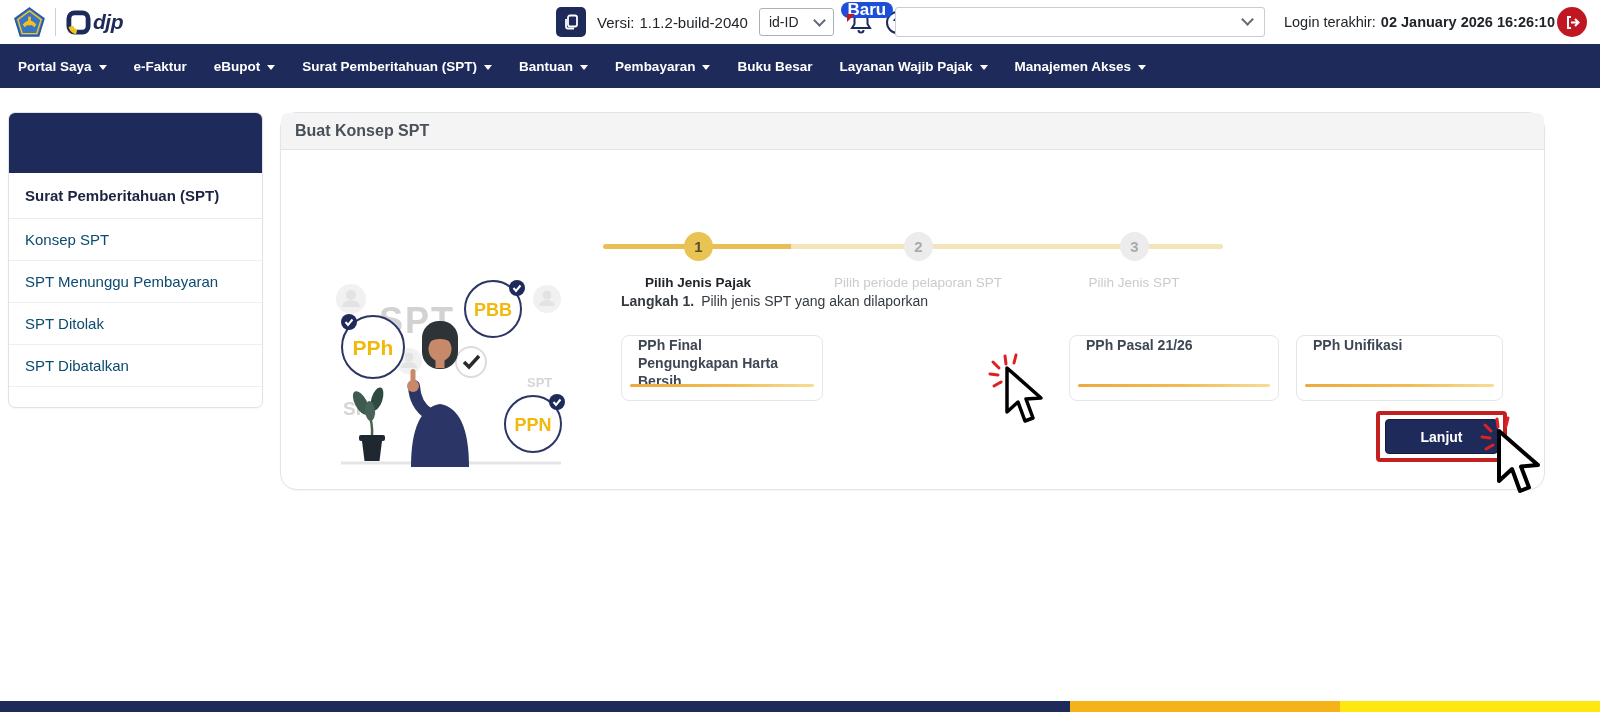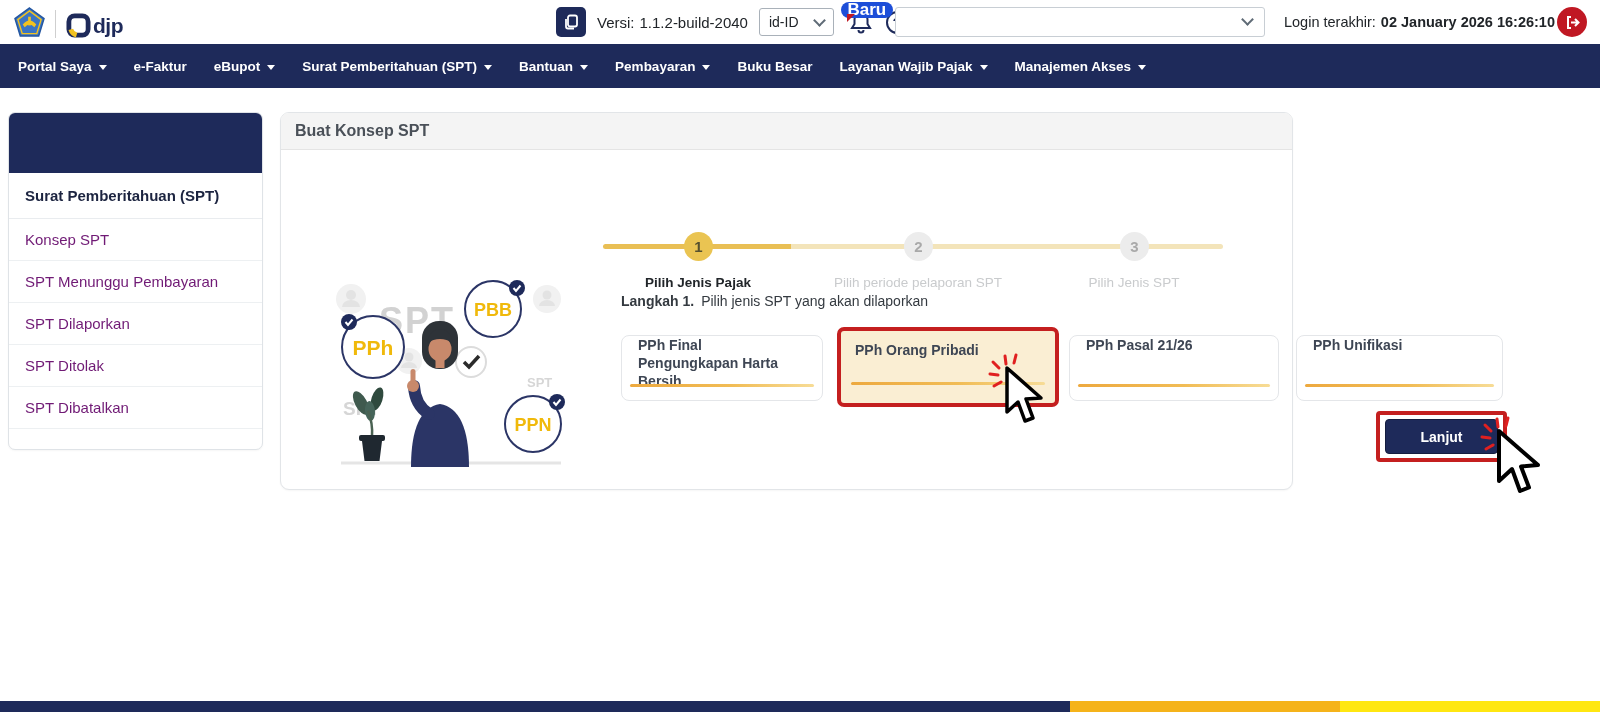--- a/index.html
+++ b/index.html
@@ -5,21 +5,21 @@
   * { box-sizing: border-box; margin: 0; padding: 0; }
   html,body { width:1600px; height:712px; }
   body {
     font-family: "Liberation Sans", sans-serif;
     background:#fff; color:#212529; overflow:hidden; position:relative;
   }
   .page { position:absolute; inset:0; width:1600px; height:712px; }
 
   
   .app-header { position:absolute; top:0; left:0; width:1600px; height:44px; background:#fff; }
-  .brand-group { position:absolute; left:14px; top:6px; height:32px; display:flex; align-items:flex-end; gap:10px; }
+  .brand-group { position:absolute; left:14px; top:6px; height:32px; display:flex; align-items:center; gap:10px;font-style:italic; }
   .brand-divider { width:1px; height:28px; background:#cfcfcf; }
   .djp-wordmark { font-size:21px; font-weight:bold; color:#1e2a5a; letter-spacing:-0.5px; display:flex; align-items:center; gap:2px; }
 
   .version-cluster { position:absolute; left:556px; top:7px; height:30px; display:flex; align-items:center; gap:11px; }
   .copy-btn { width:30px; height:30px; background:#1e2a5a; border-radius:5px; display:flex; align-items:center; justify-content:center; cursor:pointer; }
   .version-text { font-size:15px; color:#212529; white-space:nowrap; }
   .version-text .vlabel { margin-right:5px; }
   .lang-select { height:28px; border:1px solid #a9b1b9; border-radius:3px; background:#fff; display:flex; align-items:center; gap:16px; padding:0 9px; font-size:14px; color:#212529; cursor:pointer; }
   .chev { width:9px; height:9px; border-right:2px solid #5f6b76; border-bottom:2px solid #5f6b76; transform:rotate(45deg); margin-top:-4px; }
   .bell-wrap { position:relative; width:26px; height:26px; margin-left:4px; cursor:pointer; }
@@ -36,25 +36,25 @@
 
   
   .app-nav { position:absolute; top:44px; left:0; width:1600px; height:44px; background:#1e2a5a; display:flex; align-items:center; padding:12px 18px; gap:27px; }
   .nav-item { color:#fff; font-size:13.5px; font-weight:bold; display:flex; align-items:center; gap:7px; cursor:pointer; white-space:nowrap; }
   .nav-caret { width:0; height:0; border-left:4px solid transparent; border-right:4px solid transparent; border-top:5px solid #fff; margin-top:2px; }
 
   
   .sidebar { position:absolute; left:8px; top:112px; width:255px; background:#fff; border:1px solid #dfe3e7; border-radius:7px; box-shadow:0 1px 2px rgba(0,0,0,0.04); overflow:hidden; }
   .sidebar-hero { height:60px; background:#1e2a5a; }
   .sidebar-title { padding:14px 16px; font-size:15px; font-weight:bold; color:#1c2440; border-bottom:1px solid #e9ecef; }
-  .sidebar-item { padding:12px 16px; font-size:15px; color:#701a75; border-bottom:1px solid #edf0f2; cursor:pointer; }
+  .sidebar-item { padding:12px 16px; font-size:15px; color:#0c4a6e; border-bottom:1px solid #edf0f2; cursor:pointer; }
   .sidebar-foot { height:20px; }
 
   
-  .main-card { position:absolute; left:280px; top:112px; width:1013px; height:378px; background:#fff; border:1px solid #e2e5e8; border-radius:9px; box-shadow:0 1px 2px rgba(0,0,0,0.04); }
+  .main-card { position:absolute; left:280px; top:112px; width:1265px; height:378px; background:#fff; border:1px solid #e2e5e8; border-radius:17px; box-shadow:0 1px 2px rgba(0,0,0,0.04); }
   .main-card-header { height:37px; background:#f4f4f4; border-bottom:1px solid #e4e4e4; border-radius:7px 7px 0 0; display:flex; align-items:center; padding:0 14px; }
   .main-title { font-size:16px; font-weight:bold; color:#4a5058; }
 
   
   .stepper { position:absolute; left:322px; top:60px; width:620px; height:62px; }
   .line-todo { left:188px; width:432px; background:#f3e4ba; top:71px; position:absolute; height:5px; border-radius:0 3px 3px 0; }
   .line-done2 { left:0; width:188px; background:#e9bf55; top:71px; position:absolute; height:5px; border-radius:3px 0 0 3px; }
   .step-circle { position:absolute; top:59px; width:29px; height:29px; border-radius:50%; display:flex; align-items:center; justify-content:center; font-size:15px; font-weight:bold; }
   .step-circle.active { background:#eac452; color:#56512f; }
   .step-circle.todo { background:#ececec; color:#a9a9a9; }
@@ -190,21 +190,20 @@
         <span>Manajemen Akses</span>
         <span class="nav-caret"></span>
       </div>
   </div>
 
   <div class="sidebar">
     <div class="sidebar-hero"></div>
     <div class="sidebar-title">Surat Pemberitahuan (SPT)</div>
     <div class="sidebar-item">Konsep SPT</div>
     <div class="sidebar-item">SPT Menunggu Pembayaran</div>
-    <div class="sidebar-item">SPT Dilaporkan</div>
     <div class="sidebar-item">SPT Ditolak</div>
     <div class="sidebar-item">SPT Dibatalkan</div>
     <div class="sidebar-foot"></div>
   </div>
 
   <div class="main-card">
     <div class="main-card-header">
       <div class="main-title">Buat Konsep SPT</div>
     </div>
 
@@ -275,24 +274,20 @@
     </svg>
 
     <div class="instruction">
       <span class="pfx">Langkah 1.</span><span>Pilih jenis SPT yang akan dilaporkan</span>
     </div>
 
     <div class="opt-card" style="left:340px; width:202px;">
       <div class="opt-label">PPh Final Pengungkapan Harta Bersih</div>
       <div class="opt-underline"></div>
     </div>
-    <div class="opt-selected-wrap">
-      <div class="opt-label">PPh Orang Pribadi</div>
-      <div class="opt-underline"></div>
-    </div>
     <div class="opt-card" style="left:788px; width:210px;">
       <div class="opt-label">PPh Pasal 21/26</div>
       <div class="opt-underline"></div>
     </div>
     <div class="opt-card" style="left:1015px; width:207px;">
       <div class="opt-label">PPh Unifikasi</div>
       <div class="opt-underline"></div>
     </div>
 
     <div class="lanjut-annot">

